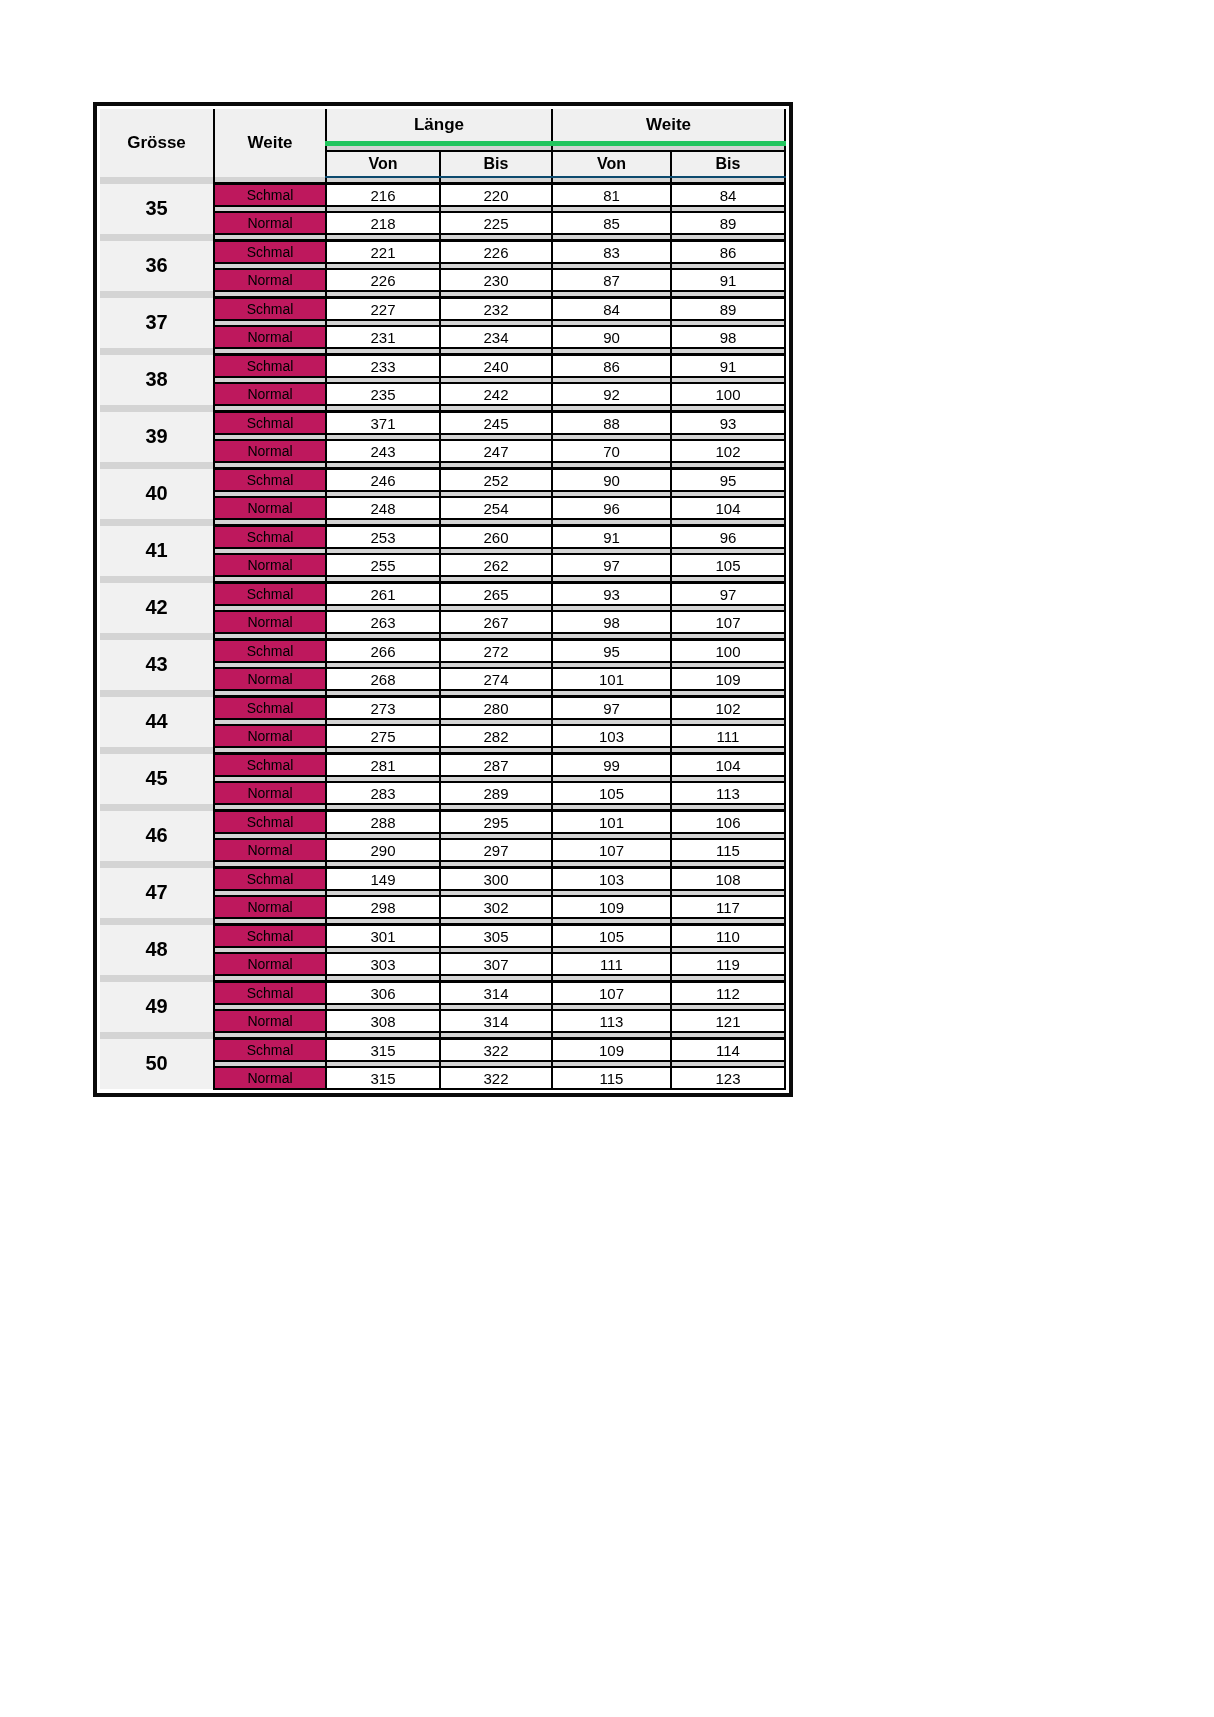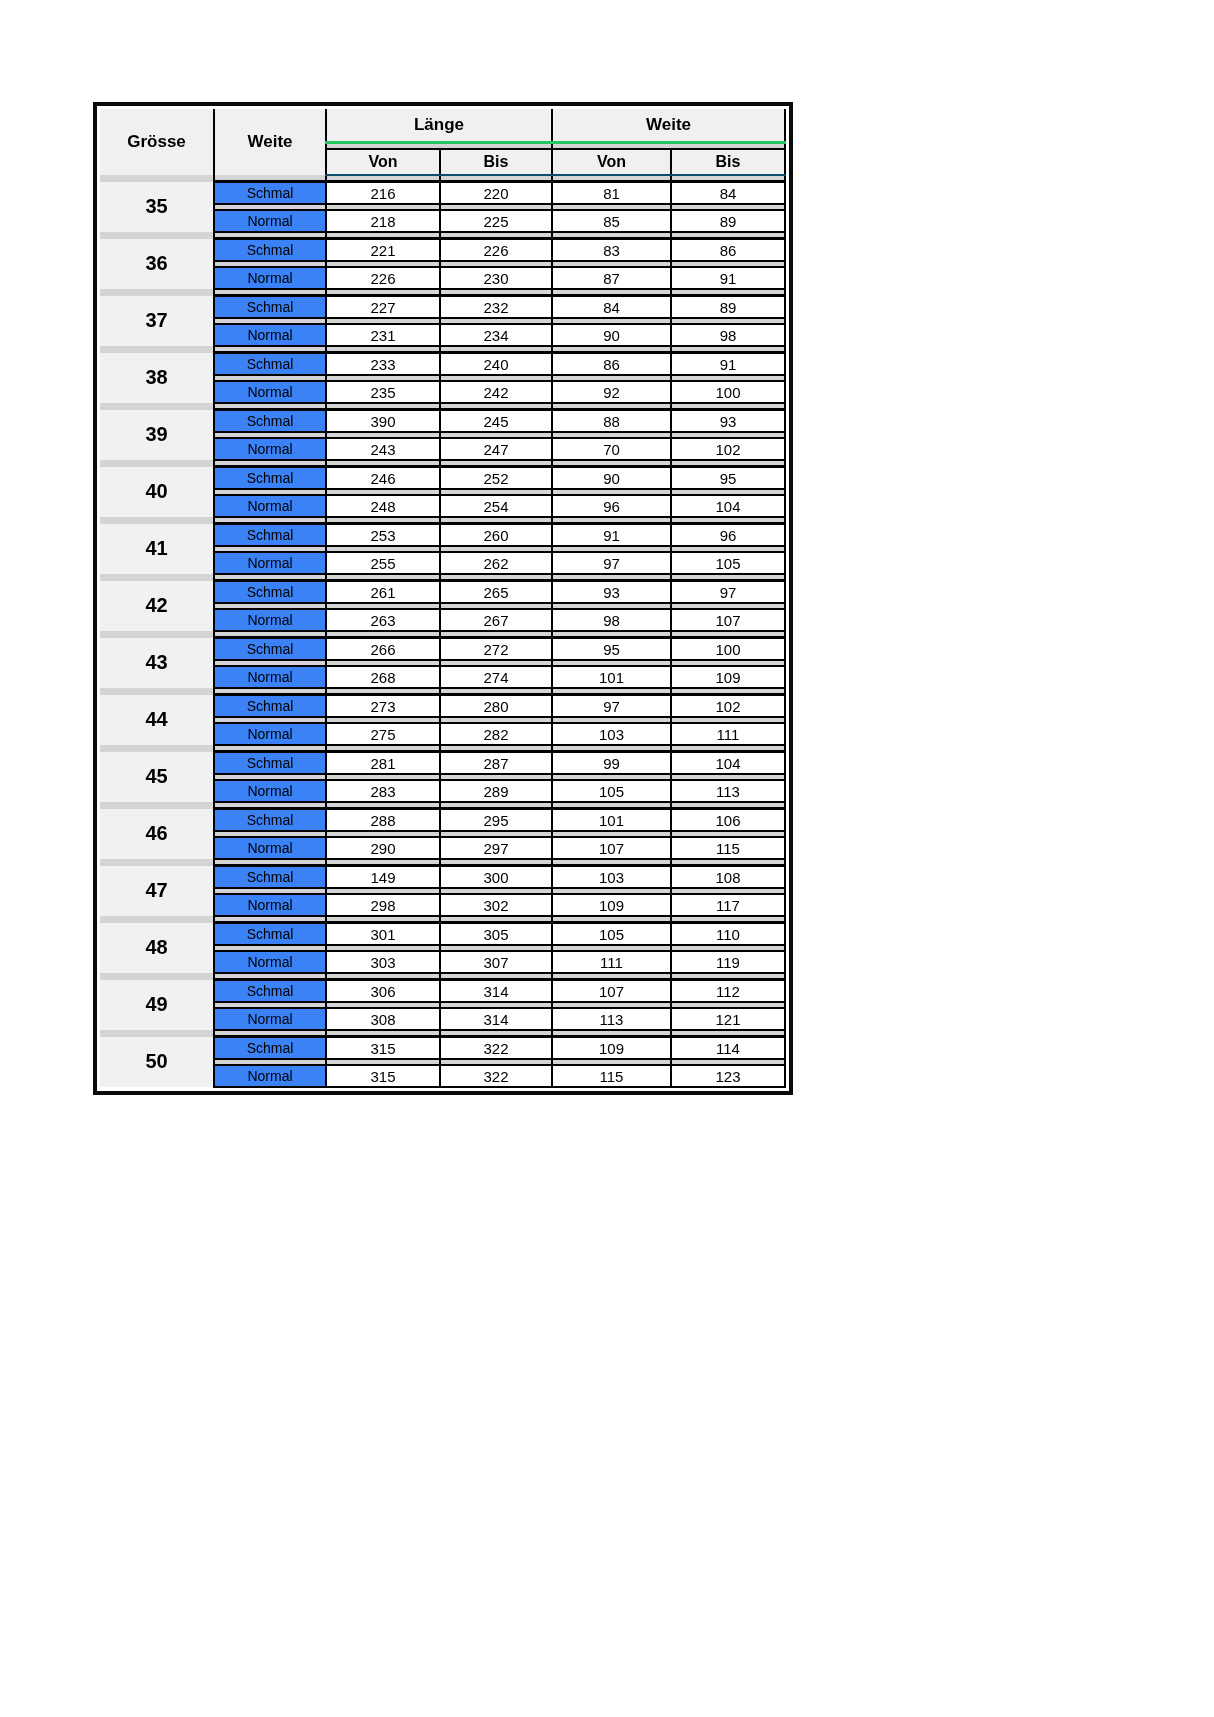--- a/index.html
+++ b/index.html
@@ -44,29 +44,29 @@
   td.br { border-right: 2px solid #000; }
   
   td.hcell {
     background: #f0f0f0;
     font-weight: bold;
     font-size: 17px;
   }
   td.h-top { height: 32px; }
   td.h-sub { height: 24px; font-size: 16px;
     border-top: 2px solid #000; border-bottom: 2px solid #0c4a6e; }
-  td.h-group { border-bottom: 3px solid #22c55e; }
+  td.h-group { border-bottom: 5px solid #22c55e; }
   
   td.size-cell {
     background: #f1f1f1;
     font-weight: bold;
     font-size: 20px;
   }
   td.weite-cell {
-    background: #3b82f6;
+    background: #be185d;
     font-size: 14px;
     height: 20px;
     border-top: 2px solid #000;
     border-bottom: 2px solid #000;
   }
   td.num-cell {
     background: #ffffff;
     font-size: 15px;
     height: 20px;
     border-top: 2px solid #000;
@@ -243,21 +243,21 @@
             <td></td>
             <td class="bl gline"></td>
             <td class="bl gline"></td>
             <td class="bl gline"></td>
             <td class="bl gline"></td>
             <td class="bl gline br"></td>
           </tr>
           <tr>
             <td class="size-cell" rowspan="3">39</td>
             <td class="weite-cell bl">Schmal</td>
-            <td class="num-cell bl">390</td>
+            <td class="num-cell bl">371</td>
             <td class="num-cell bl">245</td>
             <td class="num-cell bl">88</td>
             <td class="num-cell bl br">93</td>
           </tr>
           <tr class="sp">
             <td class="bl"></td>
             <td class="bl"></td>
             <td class="bl"></td>
             <td class="bl"></td>
             <td class="bl br"></td>

